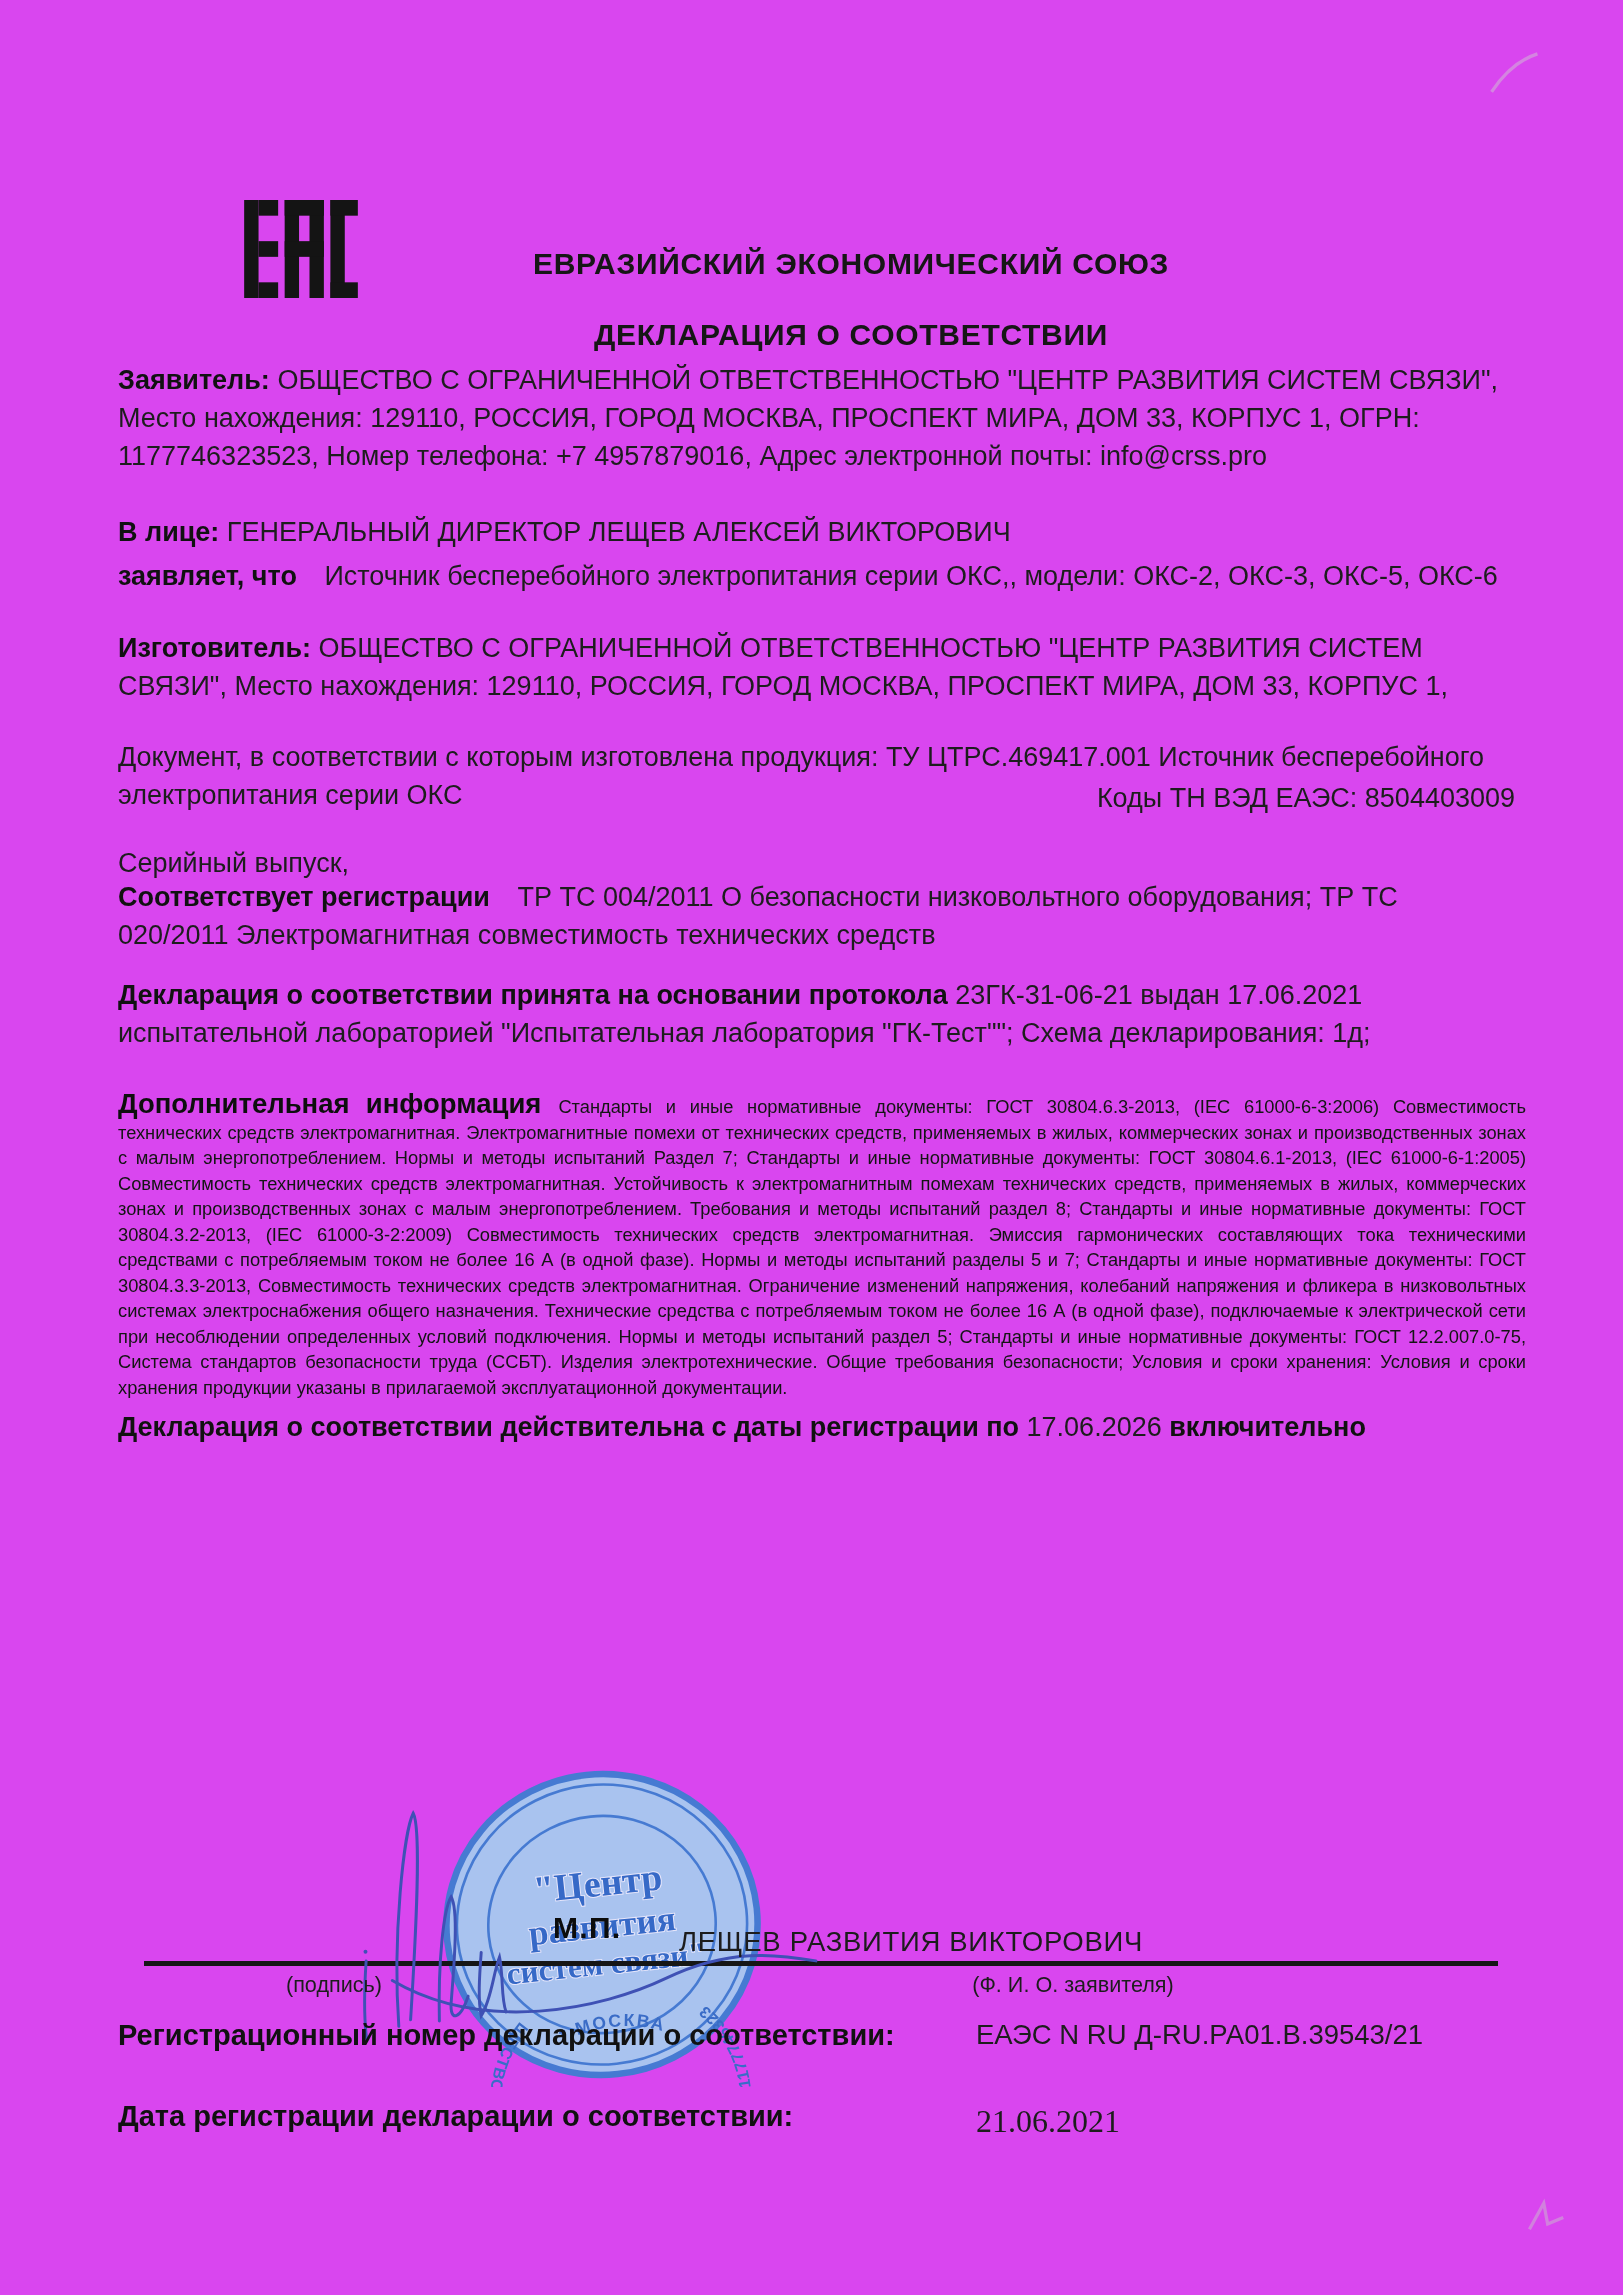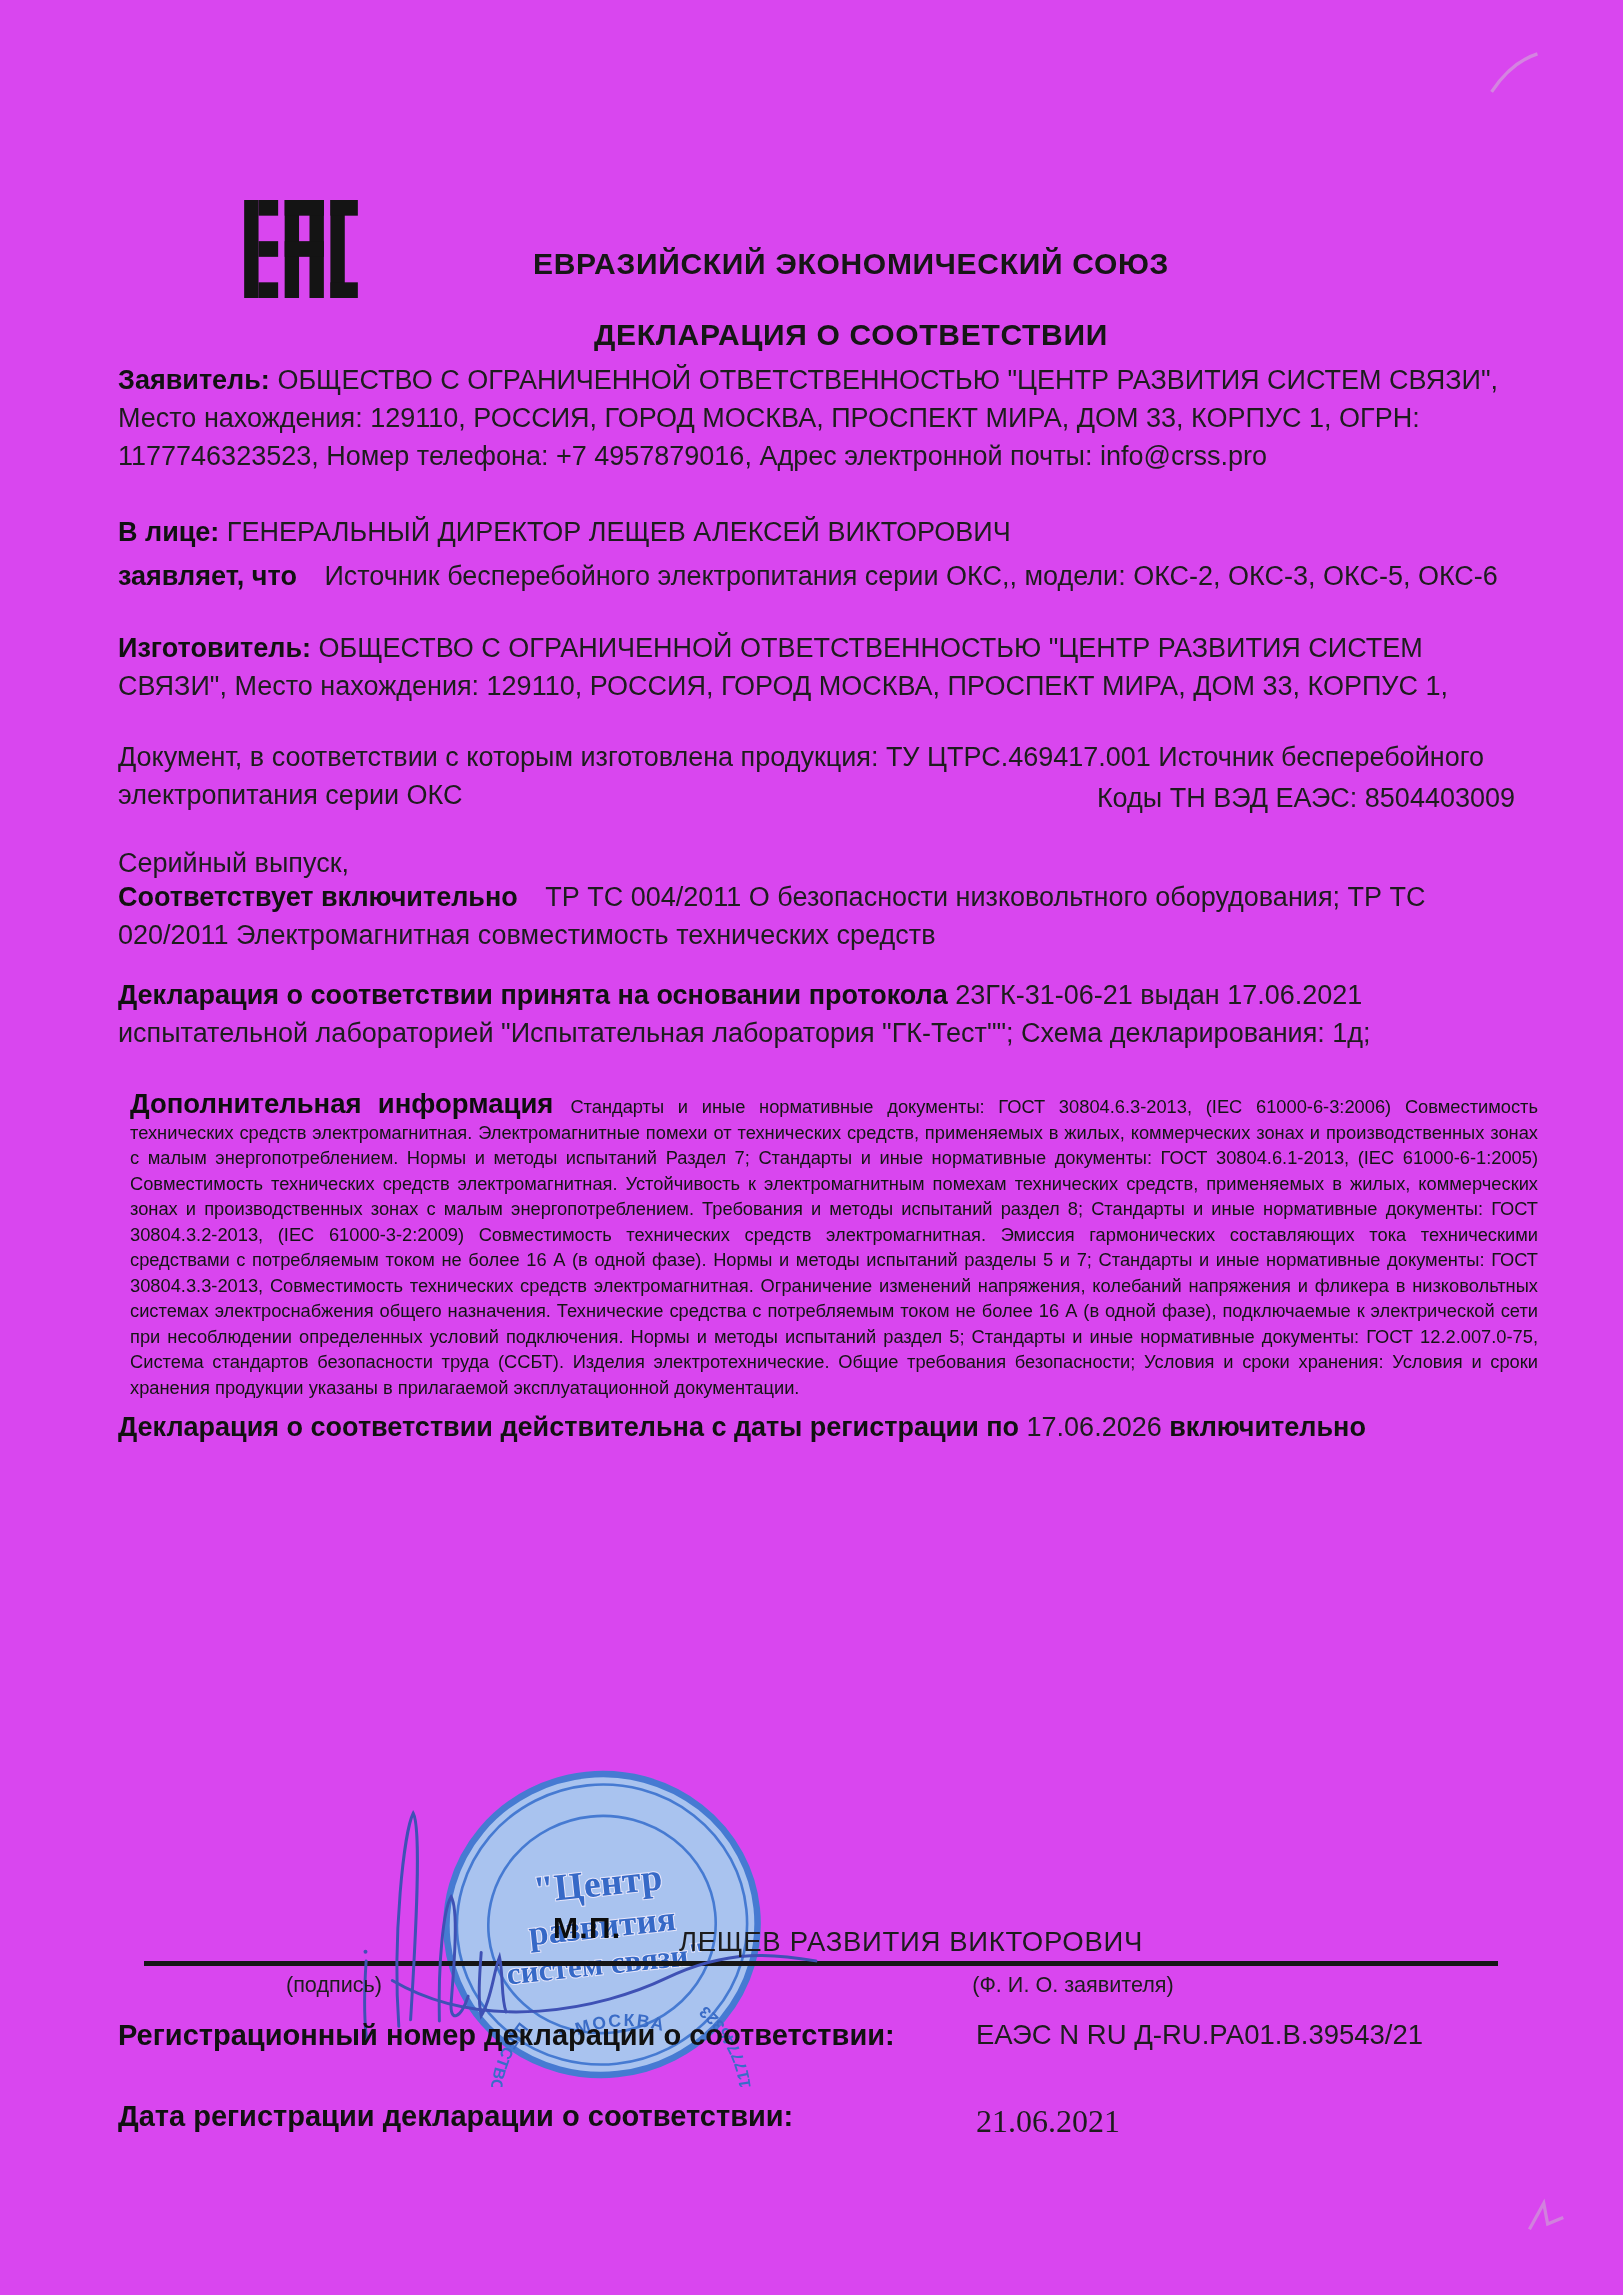--- a/index.html
+++ b/index.html
@@ -5,21 +5,21 @@
   html,body{margin:0;padding:0;background:#888;}
   .page{
     position:relative; width:1624px; height:2295px; background:#d946ef;
     font-family:"Liberation Sans", sans-serif; color:#1b1b1b; overflow:hidden;
   }
   .abs{position:absolute;}
   .title{left:262px; width:1178px; text-align:center; font-weight:bold; font-size:30px; letter-spacing:0.7px; color:#161616;}
   .para{left:118px; width:1397px; font-size:27px; line-height:38px; color:#1d1d1d;}
   .b{font-weight:bold; color:#111;}
   .gap{padding-right:27.5px;}
-  .fineprint{left:130px; width:1408px; font-size:18.3px; line-height:25.5px; text-align:justify; color:#141414;}
+  .fineprint{left:118px; width:1408px; font-size:18.3px; line-height:25.5px; text-align:justify; color:#141414;}
   .addl-head{font-weight:bold; font-size:27.5px; padding-right:17px; color:#0e0e0e;}
   .sig-line{left:144px; top:1961px; width:1354px; height:4.6px; background:#161616;}
   .caption{font-size:21.6px; color:#1d1d1d;}
   .reg-label{font-weight:bold; font-size:29px; color:#111;}
   .reg-value{font-size:27.5px; color:#1d1d1d;}
   .serif{font-family:Liberation Serif, serif; font-size:32px;}
   .signer{font-size:27.5px; color:#1c1c1c; letter-spacing:0.7px;}
   .mp{font-weight:bold; font-size:30px; color:#0c0c0c; letter-spacing:1.3px;}
   .artifact{opacity:.45;}
 </style>
@@ -63,21 +63,21 @@
     <span class="b">Изготовитель:</span><span> ОБЩЕСТВО С ОГРАНИЧЕННОЙ ОТВЕТСТВЕННОСТЬЮ "ЦЕНТР РАЗВИТИЯ СИСТЕМ СВЯЗИ", Место нахождения: 129110, РОССИЯ, ГОРОД МОСКВА, ПРОСПЕКТ МИРА, ДОМ 33, КОРПУС 1,</span>
   </div>
 
   <div class="abs para" style="top:738px;">Документ, в соответствии с которым изготовлена продукция: ТУ ЦТРС.469417.001 Источник бесперебойного электропитания серии ОКС</div>
 
   <div class="abs para" style="top:779px;text-align:right;">Коды ТН ВЭД ЕАЭС: 8504403009</div>
 
   <div class="abs para" style="top:844px;">Серийный выпуск,</div>
 
   <div class="abs para" style="top:878px;">
-    <span class="b gap">Соответствует включительно</span><span>ТР ТС 004/2011 О безопасности низковольтного оборудования; ТР ТС 020/2011 Электромагнитная совместимость технических средств</span>
+    <span class="b gap">Соответствует регистрации</span><span>ТР ТС 004/2011 О безопасности низковольтного оборудования; ТР ТС 020/2011 Электромагнитная совместимость технических средств</span>
   </div>
 
   <div class="abs para" style="top:976px;">
     <span class="b">Декларация о соответствии принята на основании протокола</span><span> 23ГК-31-06-21 выдан 17.06.2021 испытательной лабораторией "Испытательная лаборатория "ГК-Тест""; Схема декларирования: 1д;</span>
   </div>
 
   <div class="abs fineprint" style="top:1091px;">
     <span class="addl-head">Дополнительная информация</span><span>Стандарты и иные нормативные документы: ГОСТ 30804.6.3-2013, (IEC 61000-6-3:2006) Совместимость технических средств электромагнитная. Электромагнитные помехи от технических средств, применяемых в жилых, коммерческих зонах и производственных зонах с малым энергопотреблением. Нормы и методы испытаний Раздел 7; Стандарты и иные нормативные документы: ГОСТ 30804.6.1-2013, (IEC 61000-6-1:2005) Совместимость технических средств электромагнитная. Устойчивость к электромагнитным помехам технических средств, применяемых в жилых, коммерческих зонах и производственных зонах с малым энергопотреблением. Требования и методы испытаний раздел 8; Стандарты и иные нормативные документы: ГОСТ 30804.3.2-2013, (IEC 61000-3-2:2009) Совместимость технических средств электромагнитная. Эмиссия гармонических составляющих тока техническими средствами с потребляемым током не более 16 А (в одной фазе). Нормы и методы испытаний разделы 5 и 7; Стандарты и иные нормативные документы: ГОСТ 30804.3.3-2013, Совместимость технических средств электромагнитная. Ограничение изменений напряжения, колебаний напряжения и фликера в низковольтных системах электроснабжения общего назначения. Технические средства с потребляемым током не более 16 А (в одной фазе), подключаемые к электрической сети при несоблюдении определенных условий подключения. Нормы и методы испытаний раздел 5; Стандарты и иные нормативные документы: ГОСТ 12.2.007.0-75, Система стандартов безопасности труда (ССБТ). Изделия электротехнические. Общие требования безопасности; Условия и сроки хранения: Условия и сроки хранения продукции указаны в прилагаемой эксплуатационной документации.</span>
   </div>
 

